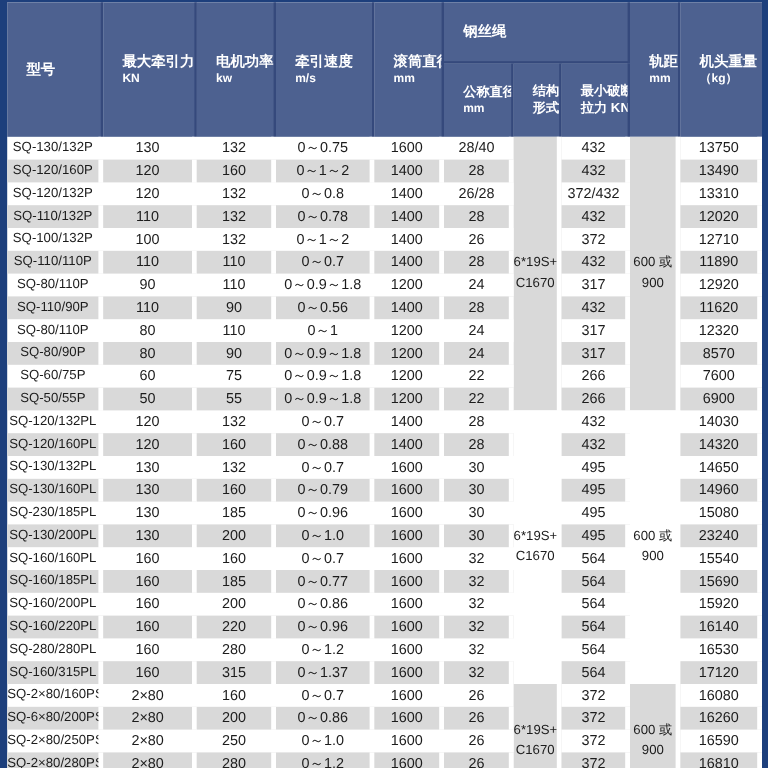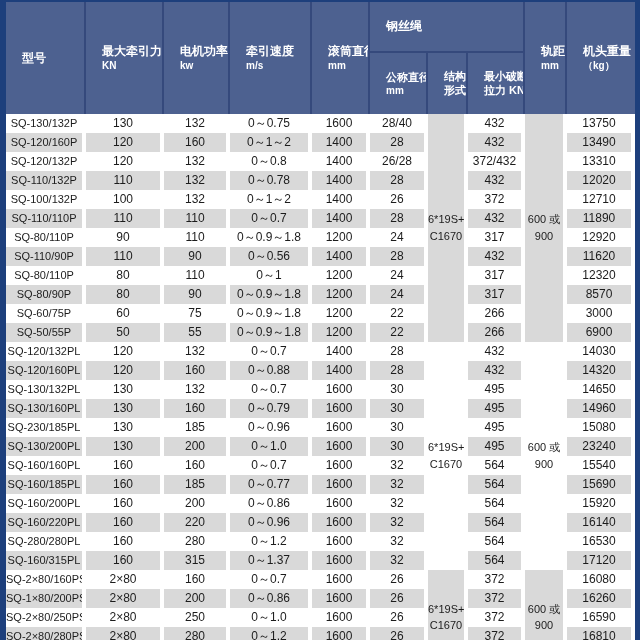--- a/index.html
+++ b/index.html
@@ -222,21 +222,21 @@
           <td class="cell">8570</td>
         </tr>
         <tr>
           <td class="cell model">SQ-60/75P</td>
           <td class="cell">60</td>
           <td class="cell">75</td>
           <td class="cell">0～0.9～1.8</td>
           <td class="cell">1200</td>
           <td class="cell">22</td>
           <td class="cell">266</td>
-          <td class="cell">3000</td>
+          <td class="cell">7600</td>
         </tr>
         <tr class="stripe">
           <td class="cell model">SQ-50/55P</td>
           <td class="cell">50</td>
           <td class="cell">55</td>
           <td class="cell">0～0.9～1.8</td>
           <td class="cell">1200</td>
           <td class="cell">22</td>
           <td class="cell">266</td>
           <td class="cell">6900</td>
@@ -381,21 +381,21 @@
             <div>C1670</div>
           </td>
           <td class="cell">372</td>
           <td class="merged shaded" rowspan="5">
             <div>600 或</div>
             <div>900</div>
           </td>
           <td class="cell">16080</td>
         </tr>
         <tr class="stripe">
-          <td class="cell model">SQ-1×80/200PS</td>
+          <td class="cell model">SQ-6×80/200PS</td>
           <td class="cell">2×80</td>
           <td class="cell">200</td>
           <td class="cell">0～0.86</td>
           <td class="cell">1600</td>
           <td class="cell">26</td>
           <td class="cell">372</td>
           <td class="cell">16260</td>
         </tr>
         <tr>
           <td class="cell model">SQ-2×80/250PS</td>

